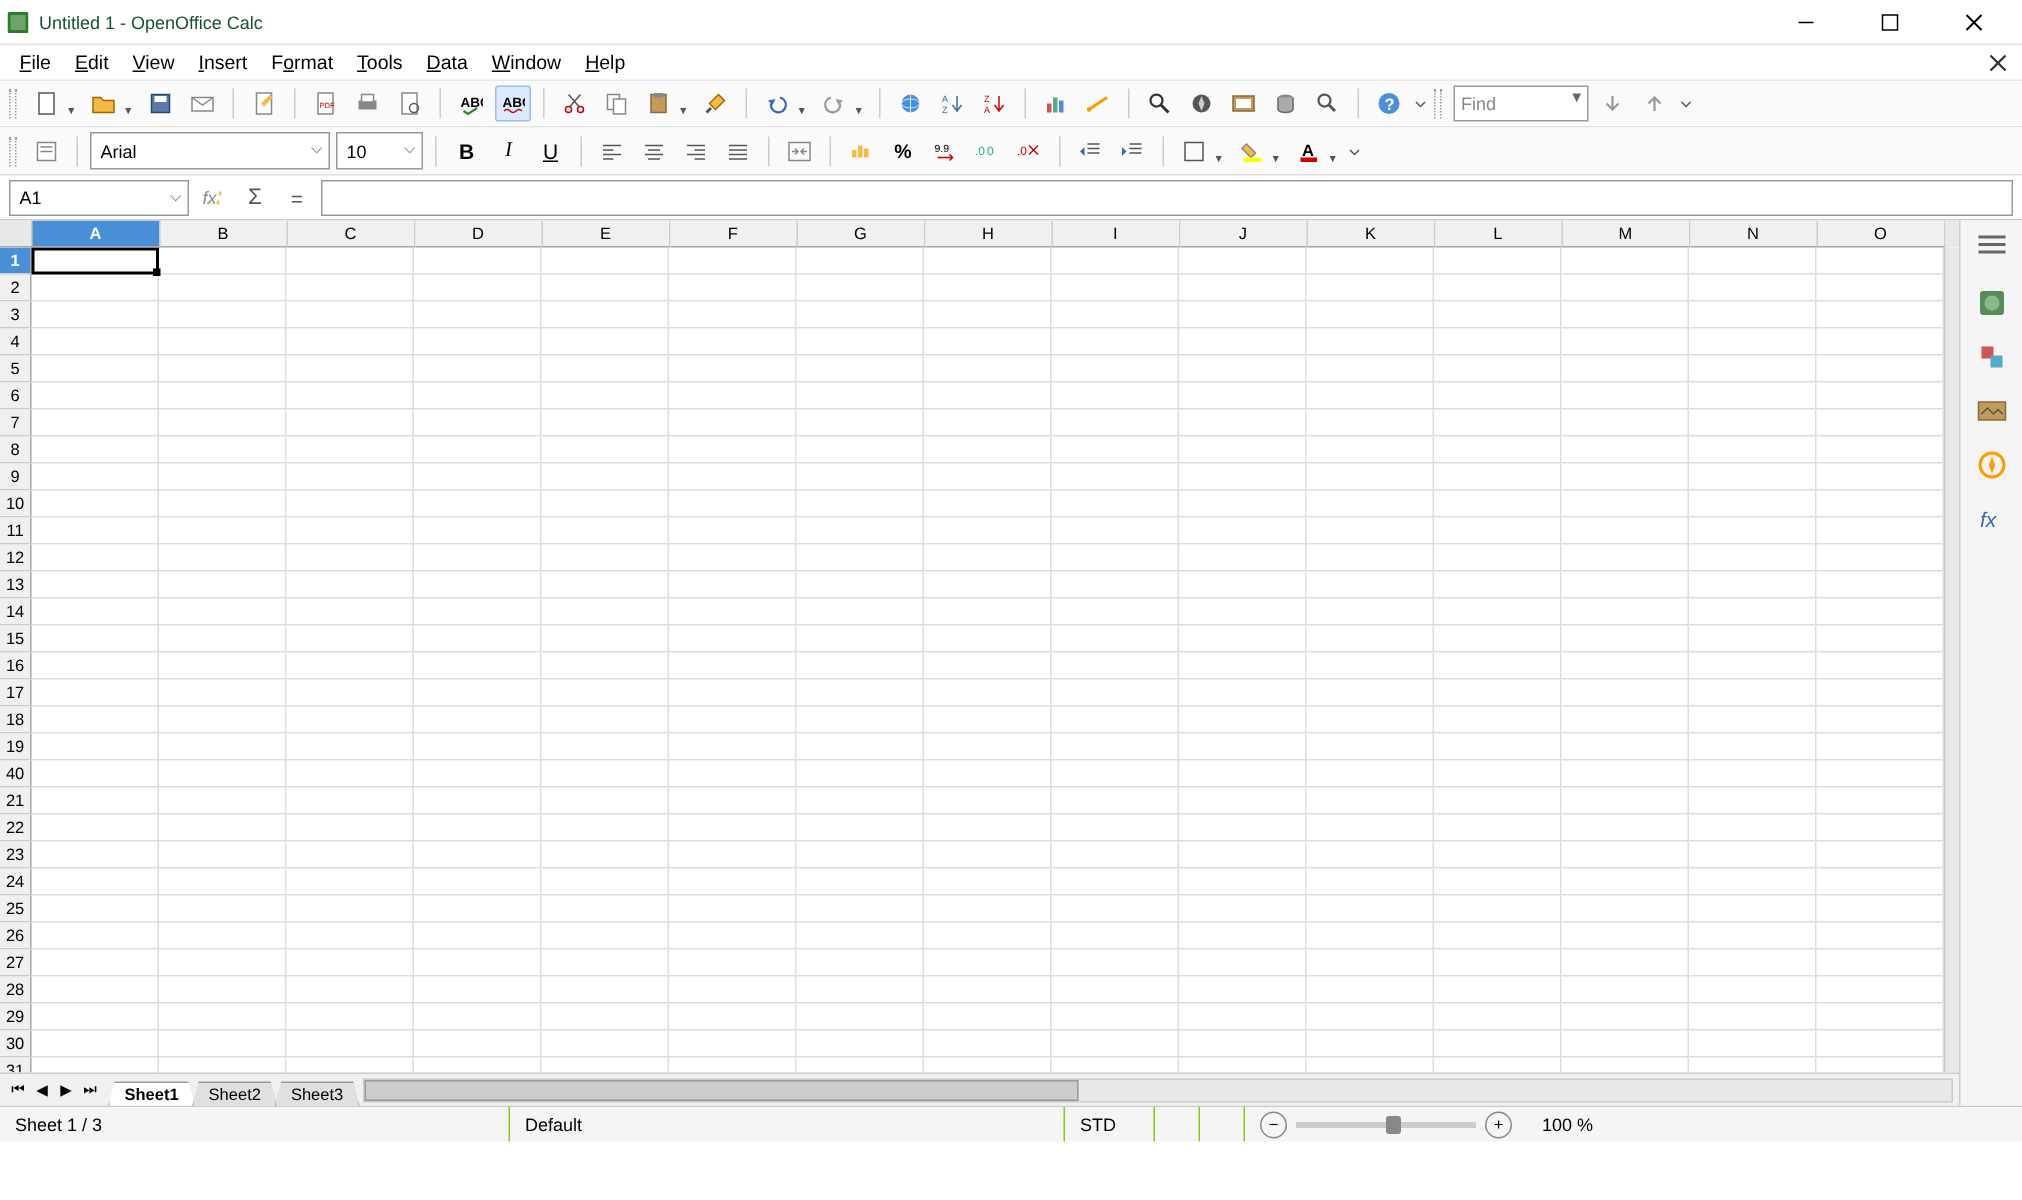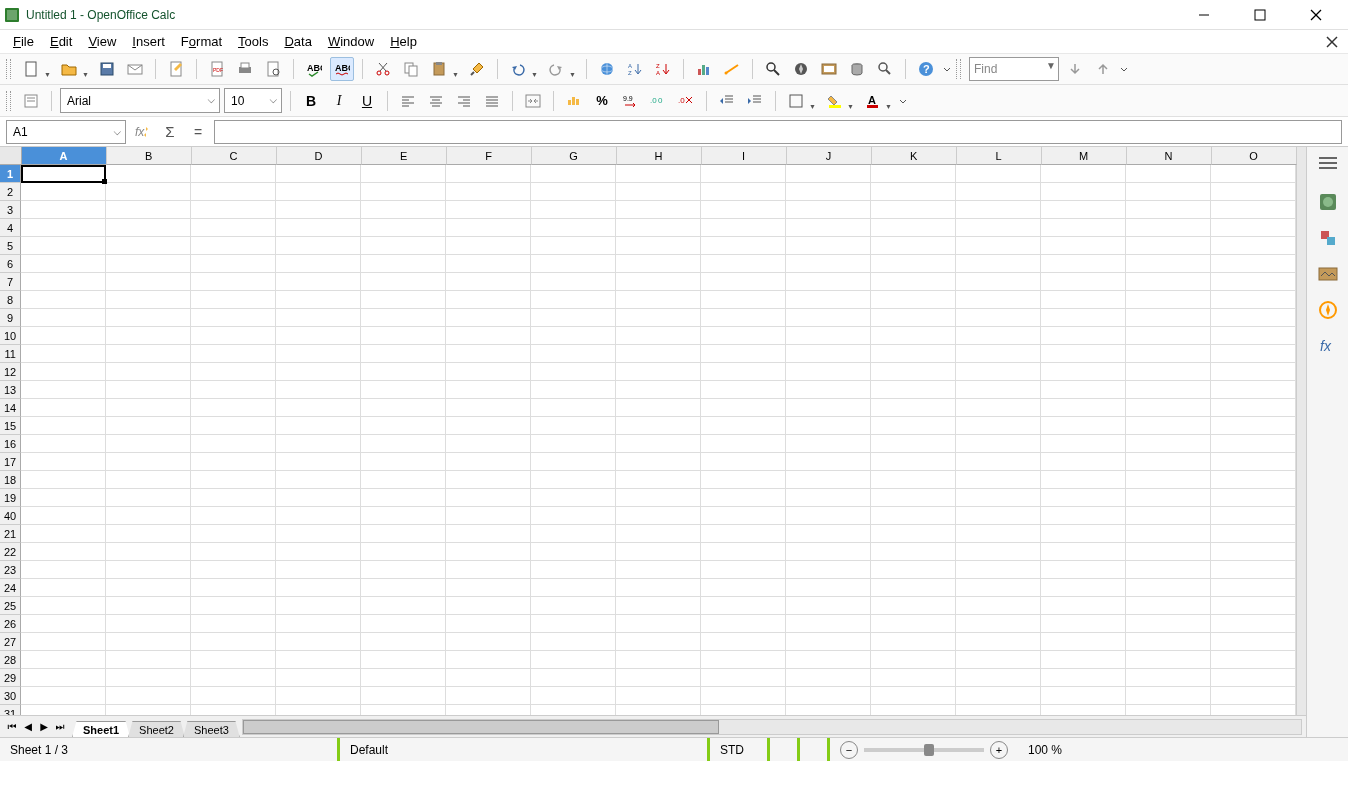--- a/index.html
+++ b/index.html
@@ -68,21 +68,21 @@
 .tab-nav { display:flex; padding:0 4px;}
 .tab-nav .navb { width:16px; height:16px; display:flex; align-items:center; justify-content:center; font-size:10px; cursor:pointer;}
 .tabs { display:flex; align-items:flex-end; height:22px;}
 .tab { padding:2px 10px; background:#e0e0e0; border:1px solid #999; border-bottom:none; font-size:11px; cursor:pointer; clip-path: polygon(8% 0, 92% 0, 100% 100%, 0 100%); margin-right:-2px;}
 .tab.active { background:#fff; font-weight:bold;}
 .hscroll { flex:1; height:16px; background:#e8e8e8; margin:0 4px; position:relative; border:1px solid #ccc;}
 .hscroll .thumb { position:absolute; left:0; top:0; width:45%; height:100%; background:#ccc; border:1px solid #999;}
 
 
 .statusbar { height:24px; display:flex; align-items:center; border-top:1px solid #ccc; background:#f5f5f5; font-size:12px;}
-.statusbar .seg { padding:0 10px; border-right:3px solid #84cc16; height:100%; display:flex; align-items:center;}
+.statusbar .seg { padding:0 10px; border-right:1px solid #84cc16; height:100%; display:flex; align-items:center;}
 .zoom-slider { width:120px; height:4px; background:#ccc; margin:0 6px; position:relative;}
 .zoom-slider .knob { position:absolute; left:50%; top:-4px; width:10px; height:12px; background:#888; border-radius:2px;}
 .zoom-btn { width:18px; height:18px; border:1px solid #888; border-radius:9px; display:flex; align-items:center; justify-content:center; font-size:11px; cursor:pointer;}
 
 svg { pointer-events:none; }
 .vscroll { width:16px; background:#e8e8e8; border-left:1px solid #ccc;}
 </style>
 </head>
 <body>
 

